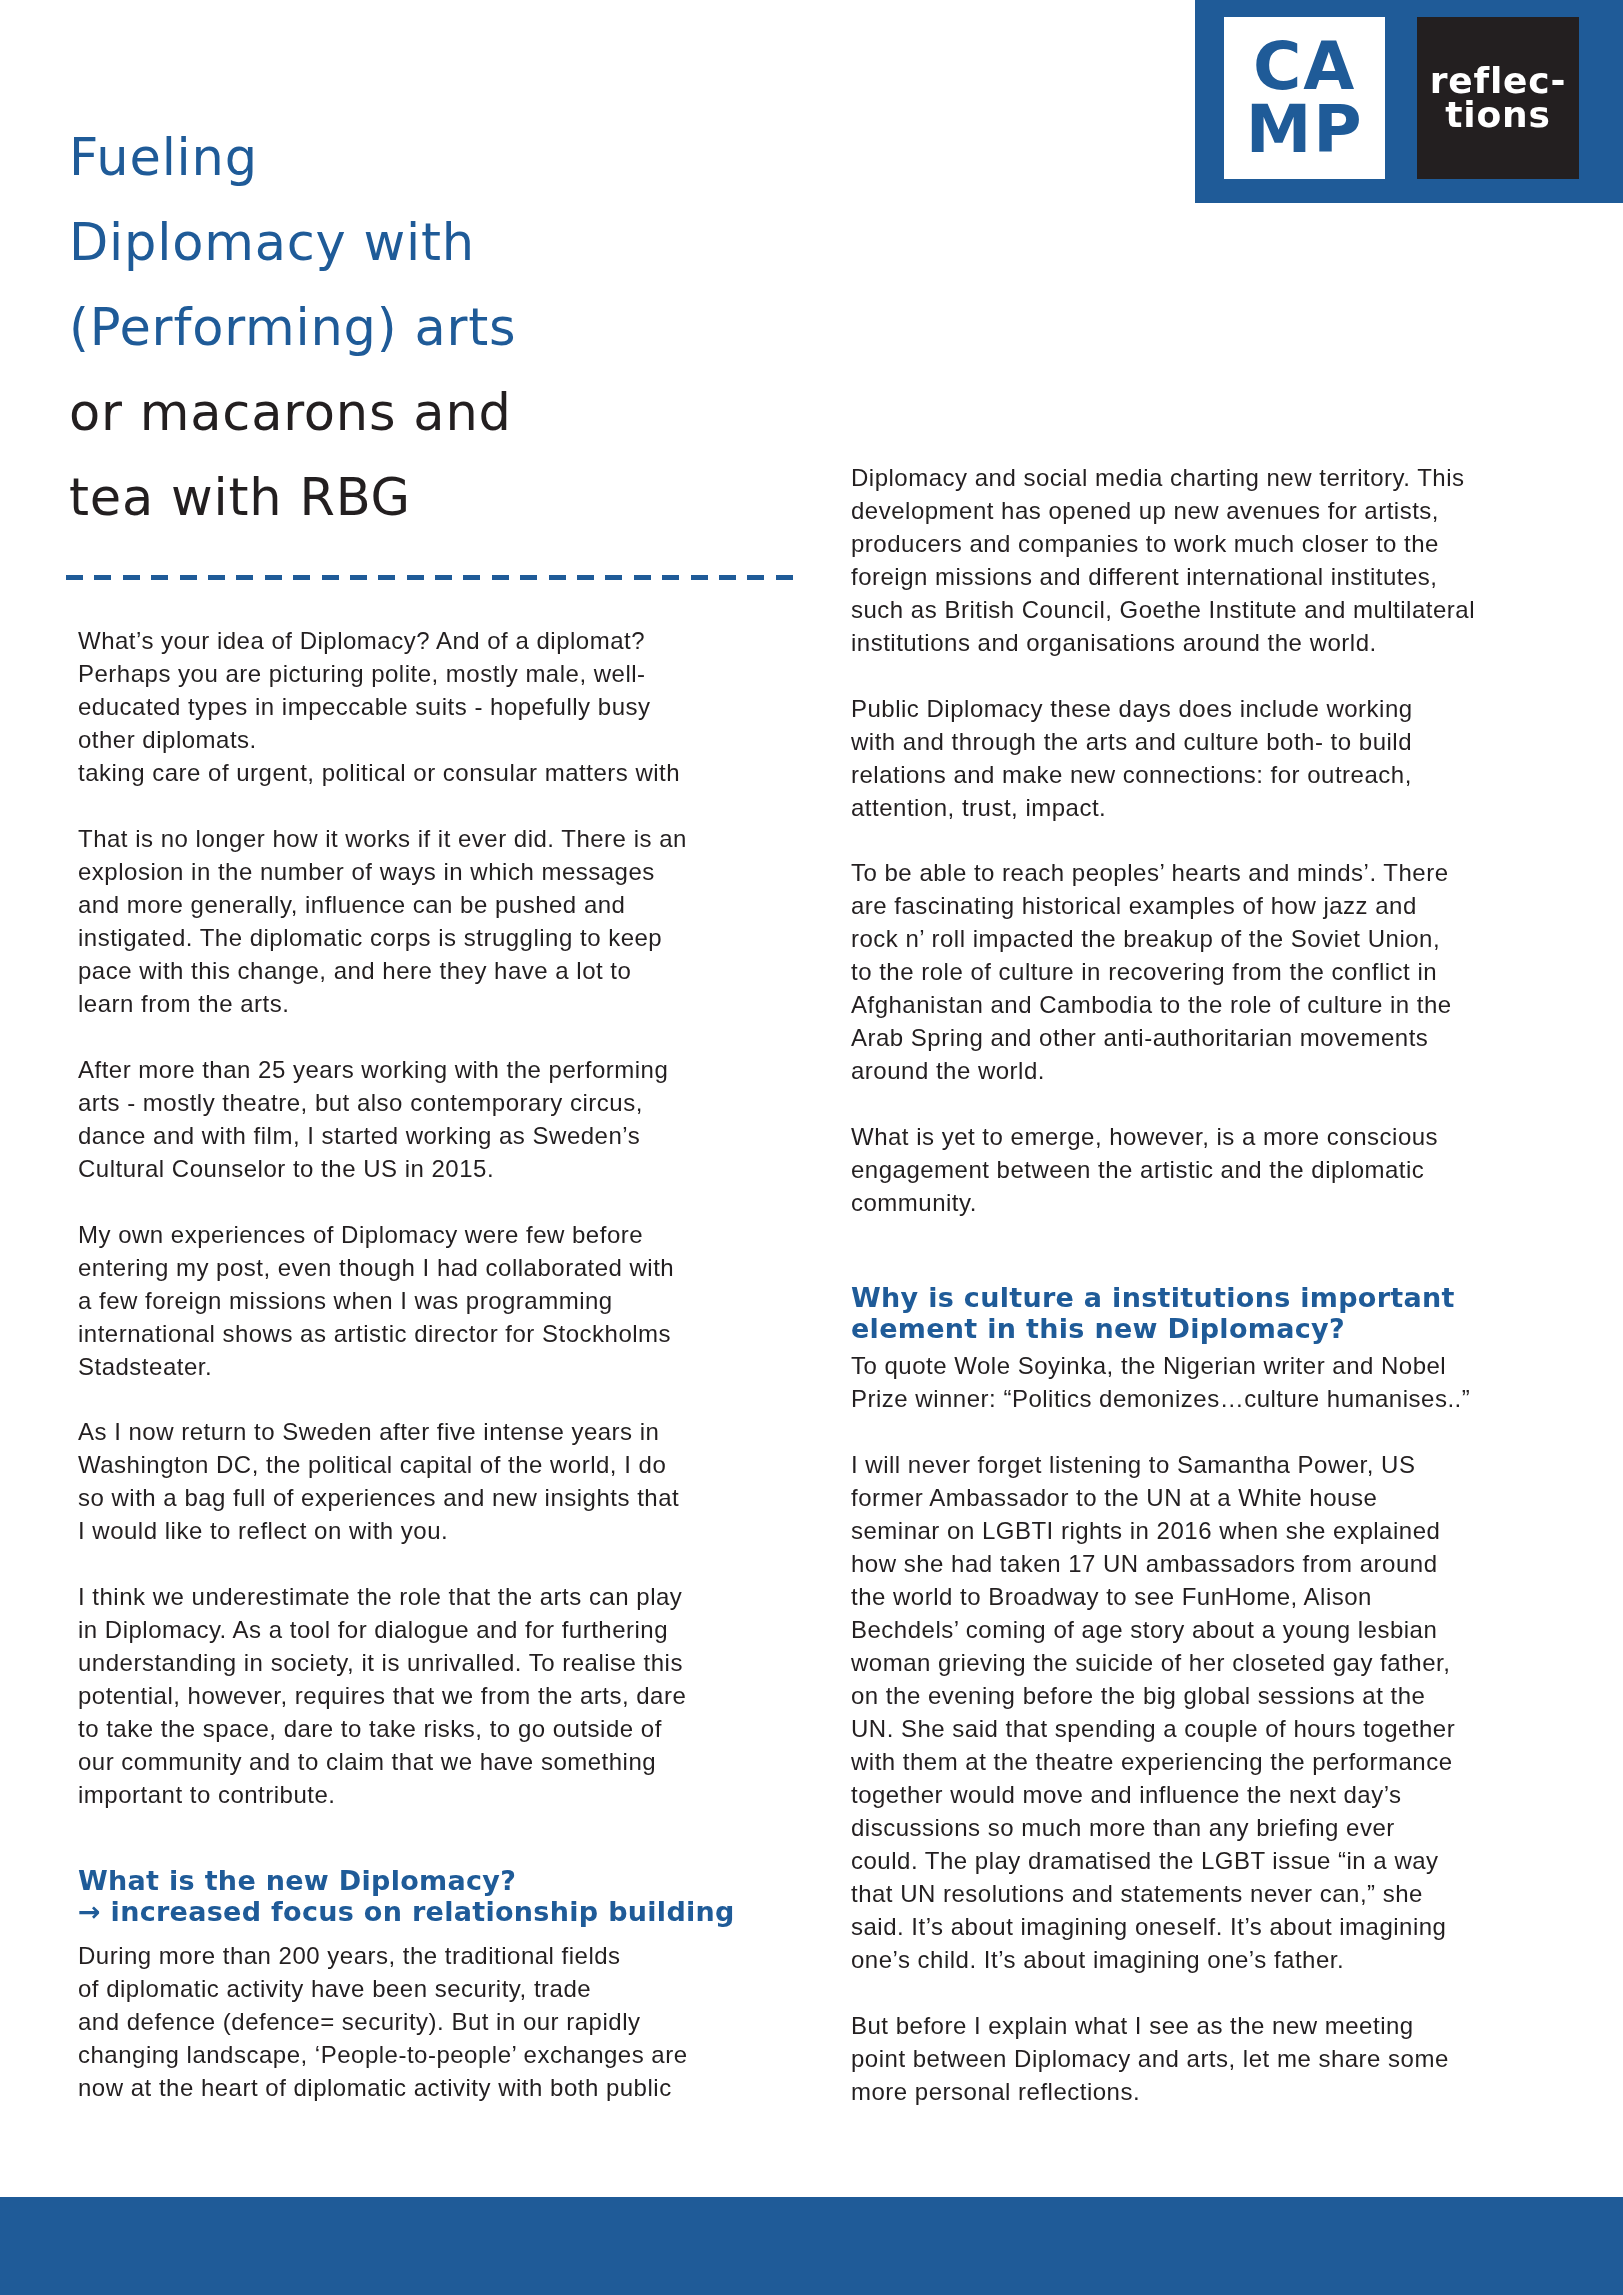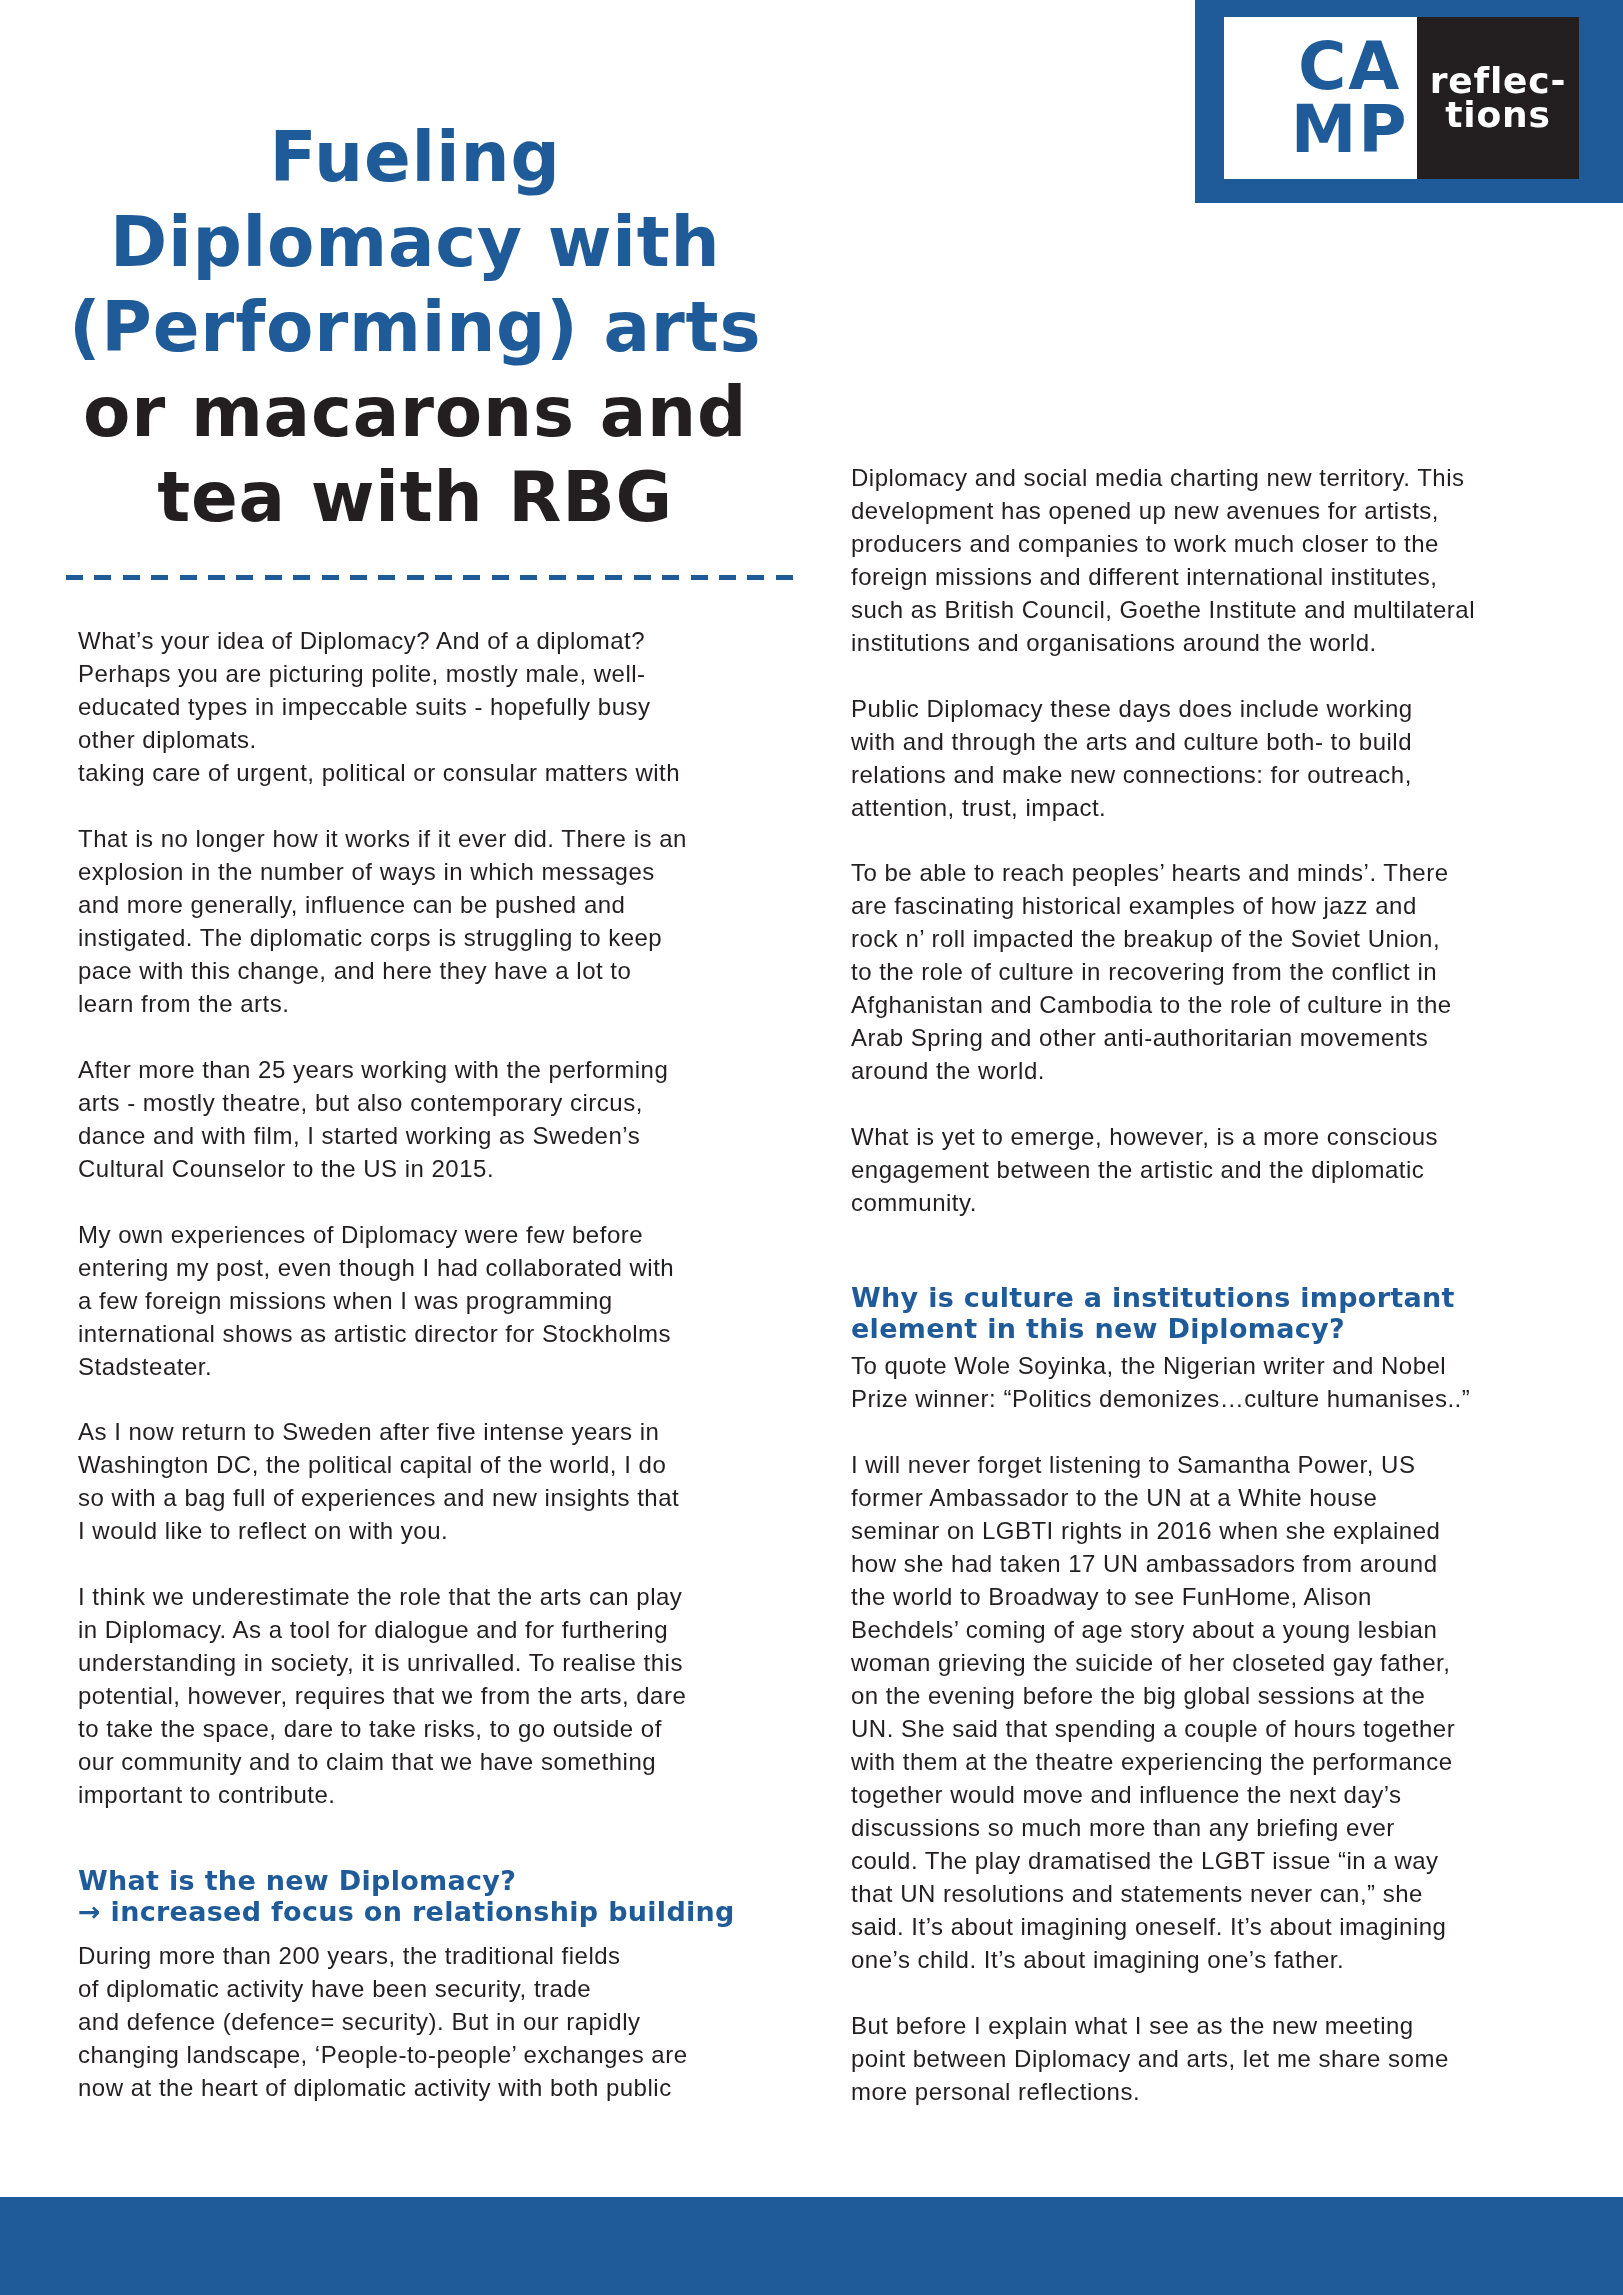--- a/index.html
+++ b/index.html
@@ -1,28 +1,28 @@
 <!DOCTYPE html>
 <html style="font-size:13.5px"><head>
 <meta charset="utf-8">
 <style>
   html, body { margin: 0; padding: 0; background: #ffffff; }
   body { width: 1623px; height: 2295px; position: relative; overflow: hidden; }
   .logo-panel { position: absolute; left: 1195px; top: 0; width: 429px; height: 203px; background: #1f5b98; }
   .logo-camp { position: absolute; left: 29px; top: 17px; width: 161px; height: 162px; background: #ffffff;
-    display: flex; flex-direction: column; justify-content: center; align-items: center; padding-left: 45px; }
+    display: flex; flex-direction: column; justify-content: center; align-items: center; }
   .logo-camp span { font-family: "DejaVu Sans", sans-serif; font-weight: bold; color: #1f5b98;
     font-size: 66px; line-height: 63px; letter-spacing: 1.7px; }
   .logo-refl { position: absolute; left: 222px; top: 17px; width: 162px; height: 162px; background: #231f20;
     display: flex; flex-direction: column; justify-content: center; align-items: center; }
   .logo-refl span { font-family: "DejaVu Sans", sans-serif; font-weight: bold; color: #ffffff;
     font-size: 36px; line-height: 34px; letter-spacing: 0.8px; }
 
   .title { position: absolute; left: 69px; top: 115px; margin: 0;
-    font-family: "DejaVu Sans", sans-serif; font-weight: bold; font-size: 69px; line-height: 85px; letter-spacing: 0.8px; text-align: center; }
+    font-family: "DejaVu Sans", sans-serif; font-weight: normal; font-size: 51px; line-height: 85px; letter-spacing: 0.8px; }
   .title .blue { color: #1f5b98; display: block; white-space: nowrap; }
   .title .dark { color: #231f20; display: block; white-space: nowrap; }
 
   .dashes { position: absolute; left: 66px; top: 575px; width: 727px; height: 5px; display: flex; justify-content: space-between; }
   .dashes i { display: block; width: 17px; height: 5px; background: #1f5b98; }
 
   .block { position: absolute; font-family: "Liberation Sans", sans-serif; color: #231f20;
     font-size: 24px; line-height: 33px; font-weight: normal; white-space: nowrap; letter-spacing: 0.5px; }
   .block div { height: 33px; }
   .left { left: 78px; }

